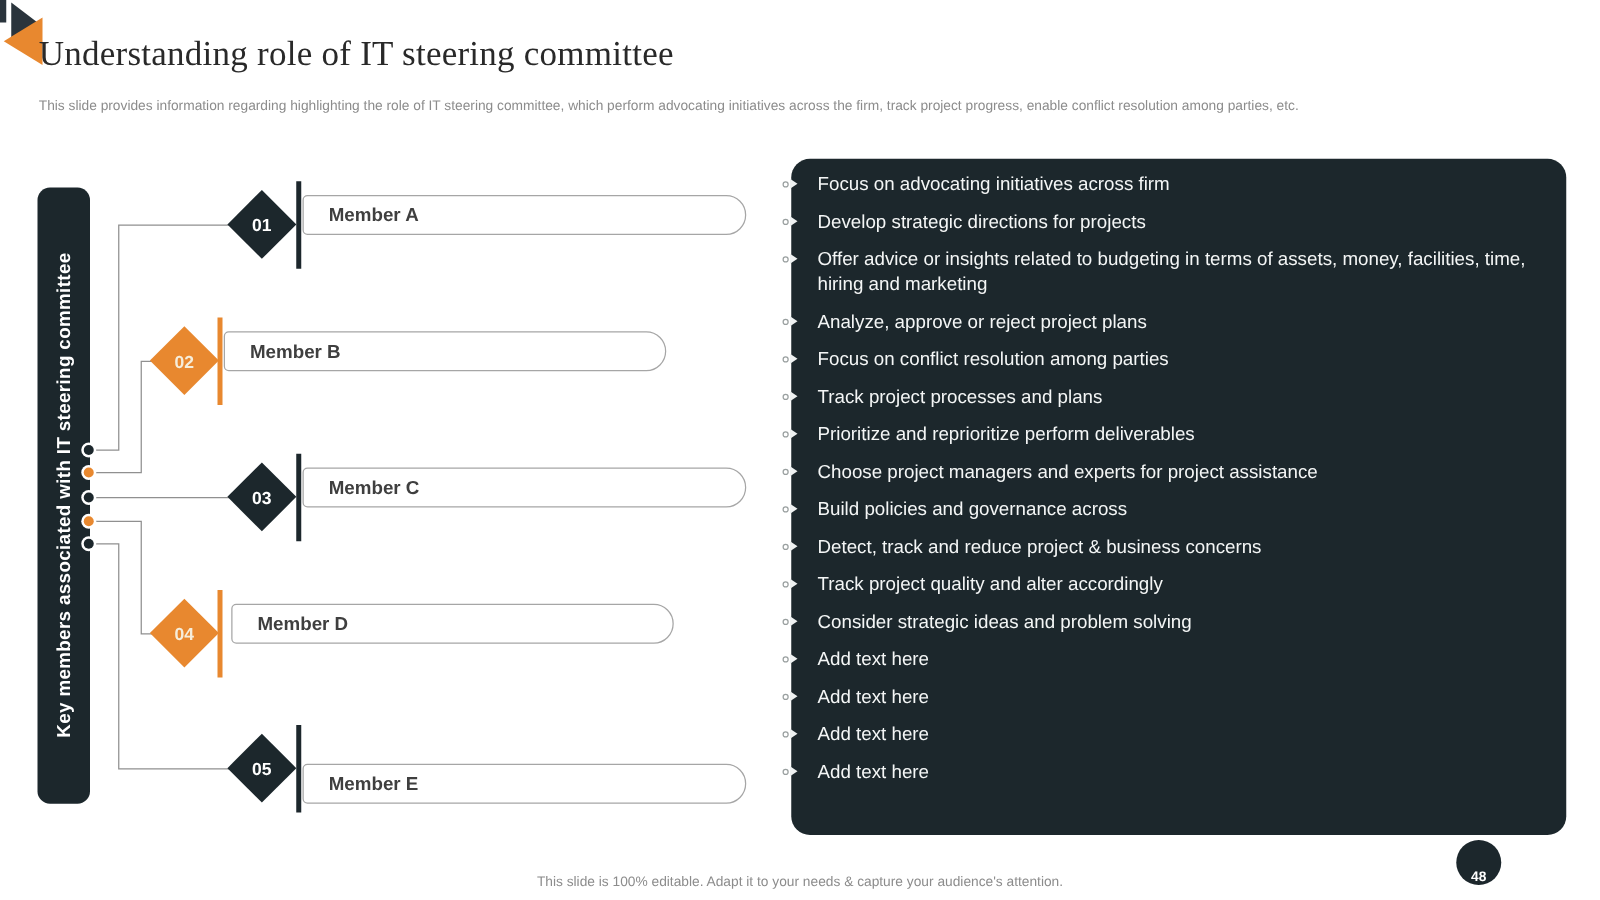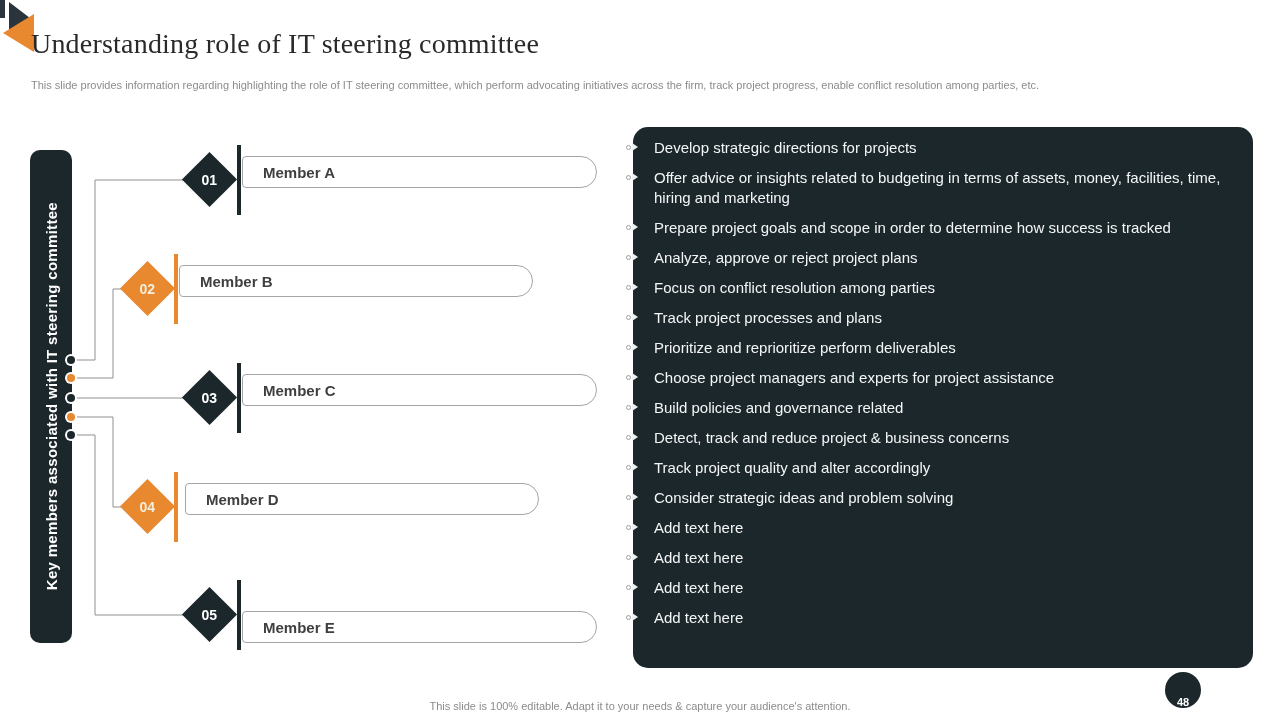--- a/index.html
+++ b/index.html
@@ -157,53 +157,53 @@
 <div class="abs accent-bar dark" style="left:237px; top:580px;"></div>
 <div class="abs member-box" style="left:242px; top:611px; width:355px;">
   <span class="member-label">Member E</span>
 </div>
 
 <div class="abs roles-panel">
   <ul class="roles-list">
       <li><span class="marker">
           <span class="ring"></span>
           <span class="tri"></span>
+        </span><span class="role-text">Focus on advocating initiatives across firm</span></li>
+      <li><span class="marker">
+          <span class="ring"></span>
+          <span class="tri"></span>
         </span><span class="role-text">Develop strategic directions for projects</span></li>
       <li><span class="marker">
           <span class="ring"></span>
           <span class="tri"></span>
         </span><span class="role-text">Offer advice or insights related to budgeting in terms of assets, money, facilities, time, hiring and marketing</span></li>
       <li><span class="marker">
           <span class="ring"></span>
           <span class="tri"></span>
-        </span><span class="role-text">Prepare project goals and scope in order to determine how success is tracked</span></li>
-      <li><span class="marker">
-          <span class="ring"></span>
-          <span class="tri"></span>
         </span><span class="role-text">Analyze, approve or reject project plans</span></li>
       <li><span class="marker">
           <span class="ring"></span>
           <span class="tri"></span>
         </span><span class="role-text">Focus on conflict resolution among parties</span></li>
       <li><span class="marker">
           <span class="ring"></span>
           <span class="tri"></span>
         </span><span class="role-text">Track project processes and plans</span></li>
       <li><span class="marker">
           <span class="ring"></span>
           <span class="tri"></span>
         </span><span class="role-text">Prioritize and reprioritize perform deliverables</span></li>
       <li><span class="marker">
           <span class="ring"></span>
           <span class="tri"></span>
         </span><span class="role-text">Choose project managers and experts for project assistance</span></li>
       <li><span class="marker">
           <span class="ring"></span>
           <span class="tri"></span>
-        </span><span class="role-text">Build policies and governance related</span></li>
+        </span><span class="role-text">Build policies and governance across</span></li>
       <li><span class="marker">
           <span class="ring"></span>
           <span class="tri"></span>
         </span><span class="role-text">Detect, track and reduce project &amp; business concerns</span></li>
       <li><span class="marker">
           <span class="ring"></span>
           <span class="tri"></span>
         </span><span class="role-text">Track project quality and alter accordingly</span></li>
       <li><span class="marker">
           <span class="ring"></span>

